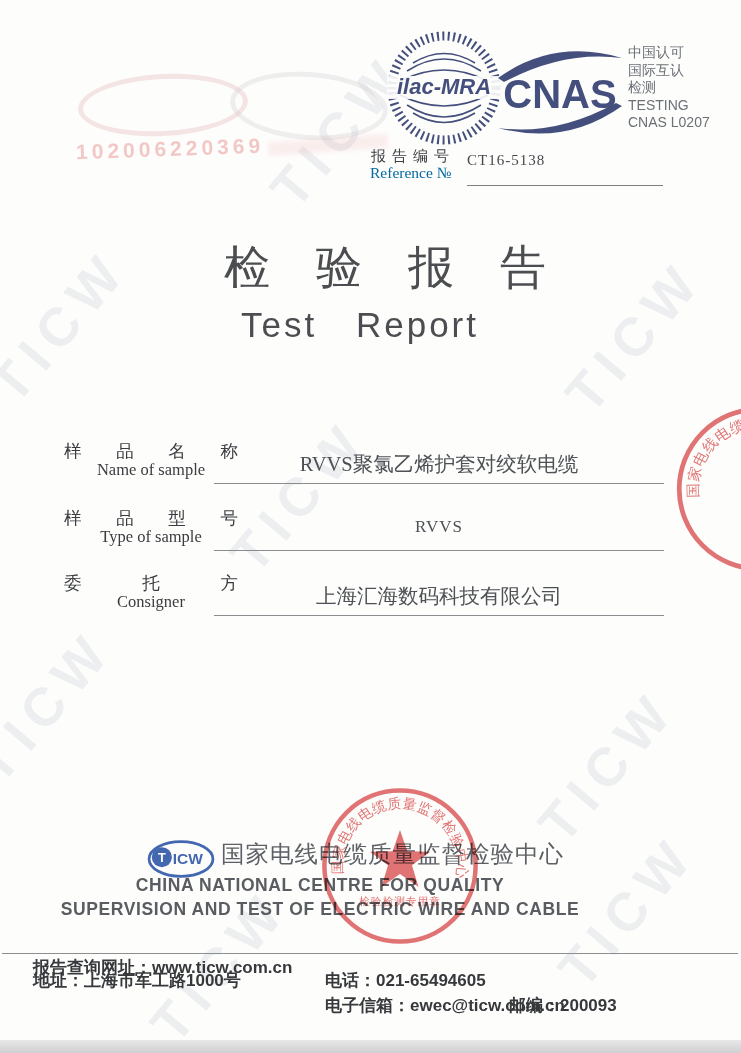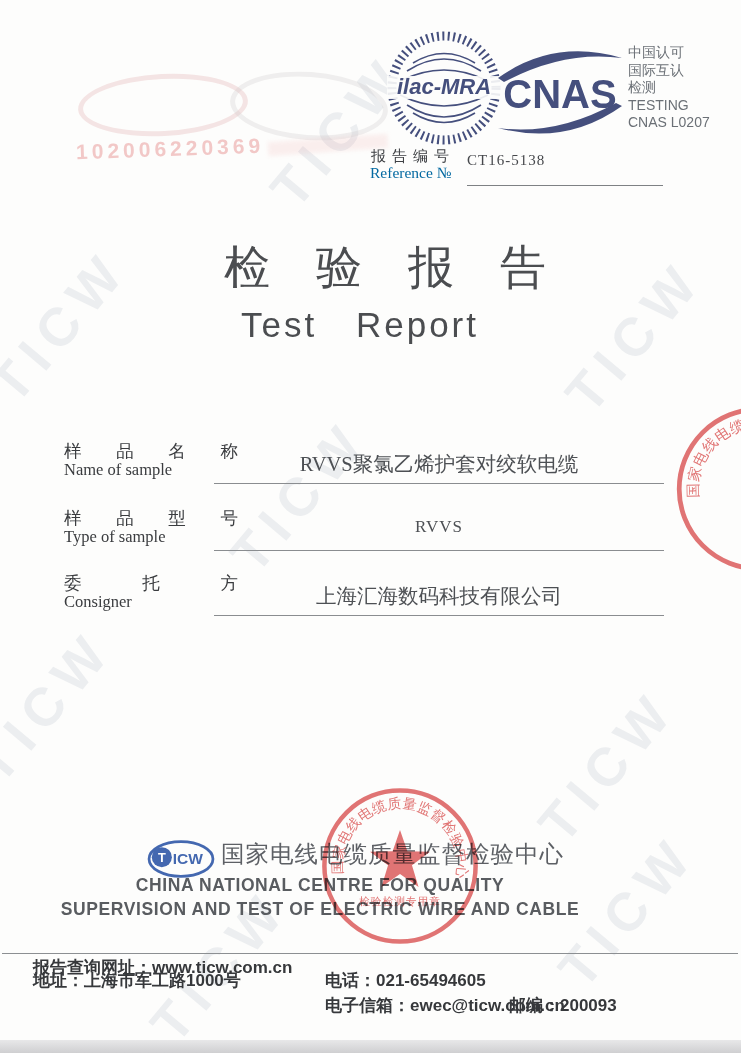--- a/index.html
+++ b/index.html
@@ -27,21 +27,21 @@
   
   .title-zh{position:absolute;left:0;top:237px;width:741px;text-align:center;z-index:2;
       font-size:46px;color:#4b4d50;font-family:"Liberation Serif",serif;}
   .title-zh span{display:inline-block;letter-spacing:46px;margin-right:-54px;margin-left:21px;}
   .title-en{position:absolute;left:0;top:305px;width:720px;text-align:center;z-index:2;
       font-size:35px;color:#4b4d50;letter-spacing:3px;word-spacing:26px;}
   
   .frow{position:absolute;left:0;width:741px;height:56px;z-index:2;padding-left:40px;}
   .f-zh{position:absolute;left:64px;top:0;width:174px;font-size:17.5px;color:#3a3c3f;
       text-align:justify;text-align-last:justify;}
-  .f-en{position:absolute;left:64px;top:21px;width:174px;font-size:16.5px;
+  .f-en{position:absolute;left:64px;top:21px;width:174px;text-align:center;font-size:16.5px;
       color:#3a3c3f;font-family:"Liberation Serif",serif;}
   .f-line{position:absolute;left:214px;top:44px;width:450px;border-bottom:1.5px solid #8a8d90;}
   .f-val{position:absolute;left:214px;top:11px;width:450px;text-align:center;font-size:20.5px;
       color:#4d5054;font-family:"Liberation Serif",serif;}
   
   .issuer-zh{position:absolute;left:221px;top:838px;font-size:23.5px;letter-spacing:1px;
       color:#5d6065;z-index:2;white-space:nowrap;}
   .issuer-en{position:absolute;left:40px;top:873px;width:560px;text-align:center;z-index:2;
       font-size:17.5px;font-weight:600;letter-spacing:0.6px;color:#595c60;line-height:24px;}
   

